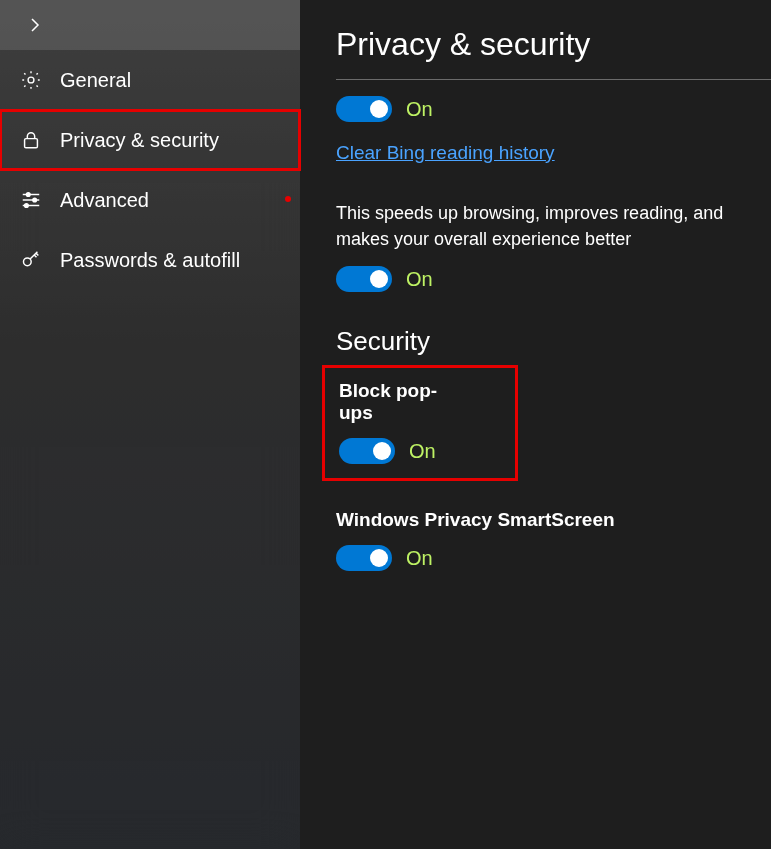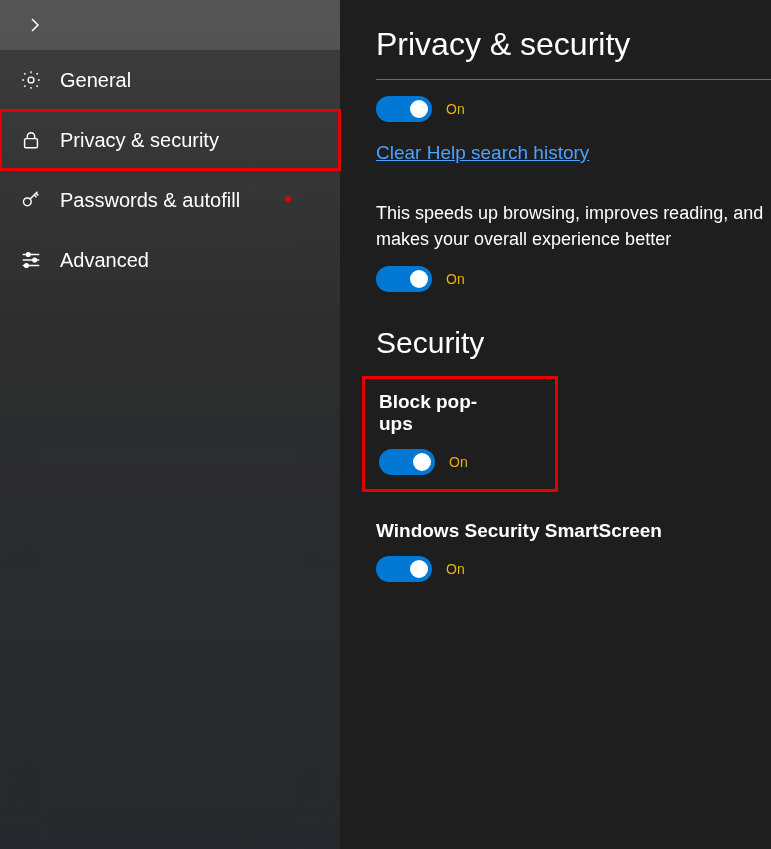--- a/index.html
+++ b/index.html
@@ -10,21 +10,21 @@
   }
   body {
     width: 771px;
     height: 849px;
     display: flex;
     overflow: hidden;
     background: #1a1a1a;
     color: #fff;
   }
   .sidebar {
-    width: 340px;
+    width: 300px;
     height: 100%;
     background: linear-gradient(to bottom, rgba(120,120,120,0.55), rgba(80,80,80,0.45) 40%, rgba(60,70,90,0.35));
     backdrop-filter: blur(20px);
     position: relative;
   }
   .sidebar-overlay {
     position: absolute;
     inset: 0;
     background: rgba(40,40,40,0.4);
     pointer-events: none;
@@ -116,36 +116,36 @@
     content: "";
     position: absolute;
     right: 4px;
     top: 4px;
     width: 18px;
     height: 18px;
     border-radius: 50%;
     background: #fff;
   }
   .toggle-label {
-    font-size: 14px;
-    color: #eab308;
+    font-size: 20px;
+    color: #bef264;
   }
   .link {
     display: inline-block;
     color: #4aa3ff;
     font-size: 19px;
     text-decoration: underline;
     margin-bottom: 36px;
     cursor: pointer;
   }
   .section-heading {
-    font-size: 30px;
+    font-size: 26px;
     font-weight: 400;
     margin-top: 30px;
-    margin-bottom: 16px;
+    margin-bottom: 8px;
   }
   .red-outline-box {
     border: 3px solid #e60000;
     padding: 12px 50px 14px 0;
     margin-left: -14px;
     padding-left: 14px;
     width: 196px;
     margin-bottom: 28px;
   }
   .red-dot {
@@ -198,75 +198,75 @@
           <rect x="5" y="10.5" width="14" height="10" rx="1.5"></rect>
           <path d="M8 10.5V8a4 4 0 0 1 8 0v2.5"></path>
         </svg>
       </span>
       <span class="label">Privacy &amp; security</span>
     </div>
 
     <div class="sidebar-item">
       <span class="icon">
         <svg width="22" height="22" viewBox="0 0 24 24" fill="none" stroke="#fff" stroke-width="1.6">
-          <circle cx="8" cy="14" r="4.2"></circle>
-          <path d="M11 11 L19 3 M15.5 6.5 L18 9 M17.5 4.5 L20 7"></path>
-        </svg>
-      </span>
-      <span class="label">Passwords &amp; autofill</span>
-    </div>
-
-    <div class="sidebar-item">
-      <span class="icon">
-        <svg width="22" height="22" viewBox="0 0 24 24" fill="none" stroke="#fff" stroke-width="1.6">
           <line x1="3" y1="6" x2="21" y2="6"></line>
               <circle cx="9" cy="6" r="2" fill="#fff"></circle>
           <line x1="3" y1="12" x2="21" y2="12"></line>
               <circle cx="16" cy="12" r="2" fill="#fff"></circle>
           <line x1="3" y1="18" x2="21" y2="18"></line>
               <circle cx="7" cy="18" r="2" fill="#fff"></circle>
         </svg>
       </span>
       <span class="label">Advanced</span>
     </div>
+
+    <div class="sidebar-item">
+      <span class="icon">
+        <svg width="22" height="22" viewBox="0 0 24 24" fill="none" stroke="#fff" stroke-width="1.6">
+          <circle cx="8" cy="14" r="4.2"></circle>
+          <path d="M11 11 L19 3 M15.5 6.5 L18 9 M17.5 4.5 L20 7"></path>
+        </svg>
+      </span>
+      <span class="label">Passwords &amp; autofill</span>
+    </div>
   </div>
 
   <div class="main">
     <h1 class="page-title">Privacy &amp; security</h1>
     <hr class="divider">
 
     <div class="setting" style="margin-bottom:20px;">
       <div class="toggle-row">
         <div class="toggle"></div>
         <span class="toggle-label">On</span>
       </div>
     </div>
 
-    <a class="link">Clear Help search history</a>
+    <a class="link">Clear Bing reading history</a>
 
     <div class="setting">
       <div class="setting-desc">This speeds up browsing, improves reading, and makes your overall experience better</div>
       <div class="toggle-row">
         <div class="toggle"></div>
         <span class="toggle-label">On</span>
       </div>
     </div>
 
     <h2 class="section-heading">Security</h2>
 
     <div class="red-outline-box">
       <div class="setting-title" style="margin-bottom:14px;">Block pop-ups</div>
       <div class="toggle-row">
         <div class="toggle"></div>
         <span class="toggle-label">On</span>
       </div>
     </div>
 
     <div class="setting">
-      <div class="setting-title">Windows Security SmartScreen</div>
+      <div class="setting-title">Windows Privacy SmartScreen</div>
       <div class="toggle-row">
         <div class="toggle"></div>
         <span class="toggle-label">On</span>
       </div>
     </div>
 
   </div>
 </div>
 
 <div class="red-dot"></div>

